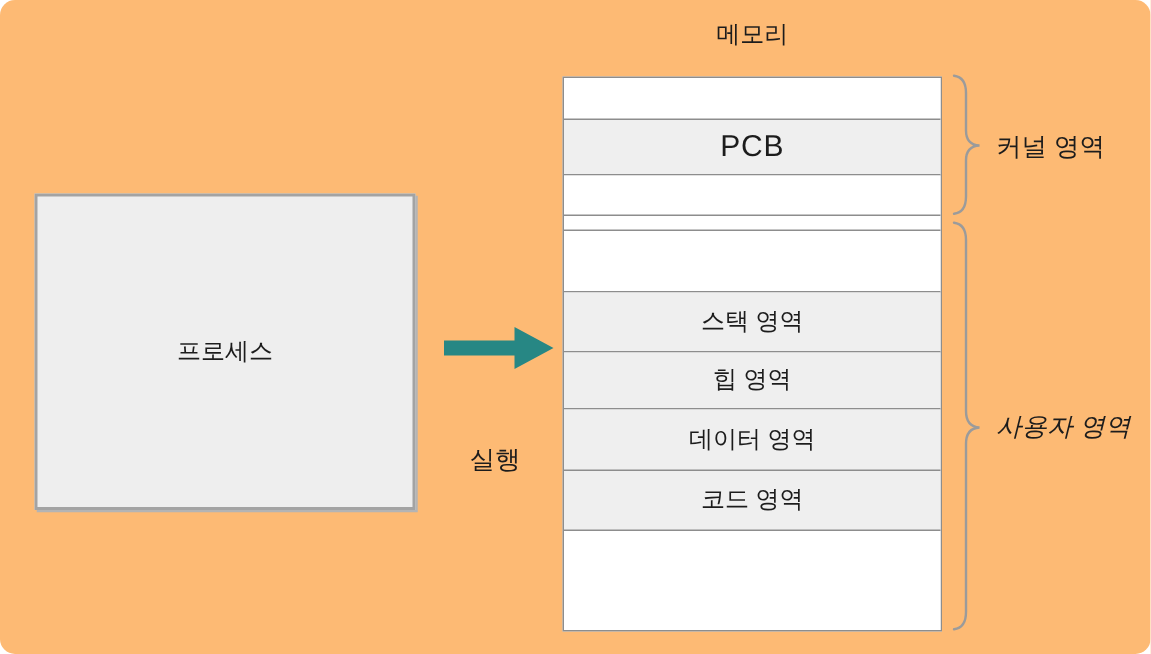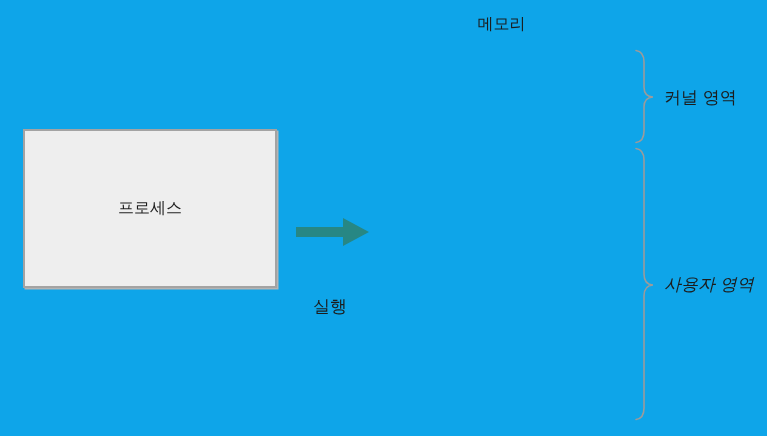--- a/index.html
+++ b/index.html
@@ -1,38 +1,38 @@
 <!DOCTYPE html>
 <html><head>
 <meta charset="utf-8">
 <style>
   html,body{margin:0;padding:0;background:#ffffff;}
   body{font-family:"Liberation Sans","DejaVu Sans",sans-serif;color:#1c1c1c;}
-  #canvas{position:relative;width:767px;height:436px;background:#0ea5e9;overflow:hidden;}
+  #canvas{position:relative;width:767px;height:436px;background:#fdba74;overflow:hidden;border-radius:10px;}
 
   
   #memory-title{position:absolute;left:375px;top:13px;width:253px;text-align:center;
     font-size:16px;line-height:22px;color:#1c1c1c;}
 
   
   #memory-table{position:absolute;left:375px;top:51px;width:253px;height:370px;
     box-sizing:border-box;border:1.5px solid #8d8d8d;background:#ffffff;
     display:flex;flex-direction:column;}
   .mrow{box-sizing:border-box;border-bottom:1.5px solid #8d8d8d;
     display:flex;align-items:center;justify-content:center;
     font-size:16px;background:#ffffff;}
   .mrow:last-child{border-bottom:none;}
   .mrow.filled{background:#efefef;}
   .mrow.latin{font-size:20px;letter-spacing:0.5px;}
   .h28{height:28px;} .h37{height:37px;} .h27{height:27px;} .h10{height:10px;}
   .h41{height:41px;} .h40{height:40px;} .h38{height:38px;} .h41b{height:41px;}
   .hfill{flex:1;}
 
   
-  #process-box{position:absolute;left:23px;top:129px;width:254px;height:159px;
+  #process-box{position:absolute;left:23px;top:129px;width:254px;height:211px;
     box-sizing:border-box;background:#eeeeee;border:2px solid #a3a3a3;
     box-shadow:1.5px 1.5px 0 #b4b4b4;
     display:flex;align-items:center;justify-content:center;font-size:16px;}
 
   
   #exec-arrow{position:absolute;left:296px;top:217px;width:74px;height:30px;}
   #exec-label{position:absolute;left:293px;top:251px;width:74px;text-align:center;
     font-size:17px;line-height:24px;margin-top:44px;}
 
   
@@ -45,20 +45,32 @@
   #kernel-label{top:87px;}
   #user-label{top:274px;font-style:italic;}
 </style>
 </head>
 <body>
 
 <div id="canvas">
 
   <div id="memory-title">메모리</div>
 
+  <div id="memory-table">
+    <div class="mrow h28"></div>
+    <div class="mrow h37 filled latin">PCB</div>
+    <div class="mrow h27"></div>
+    <div class="mrow h10"></div>
+    <div class="mrow h41"></div>
+    <div class="mrow h40 filled">스택 영역</div>
+    <div class="mrow h38 filled">힙 영역</div>
+    <div class="mrow h41b filled">데이터 영역</div>
+    <div class="mrow h40 filled">코드 영역</div>
+    <div class="mrow hfill"></div>
+  </div>
 
   <div id="process-box">
     <span>프로세스</span>
   </div>
 
   <svg id="exec-arrow" viewBox="0 0 74 30" xmlns="http://www.w3.org/2000/svg">
     <polygon points="0,10 47,10 47,1 73,15 47,29 47,20 0,20" fill="#278784"></polygon>
   </svg>
   <div id="exec-label">실행</div>
 

